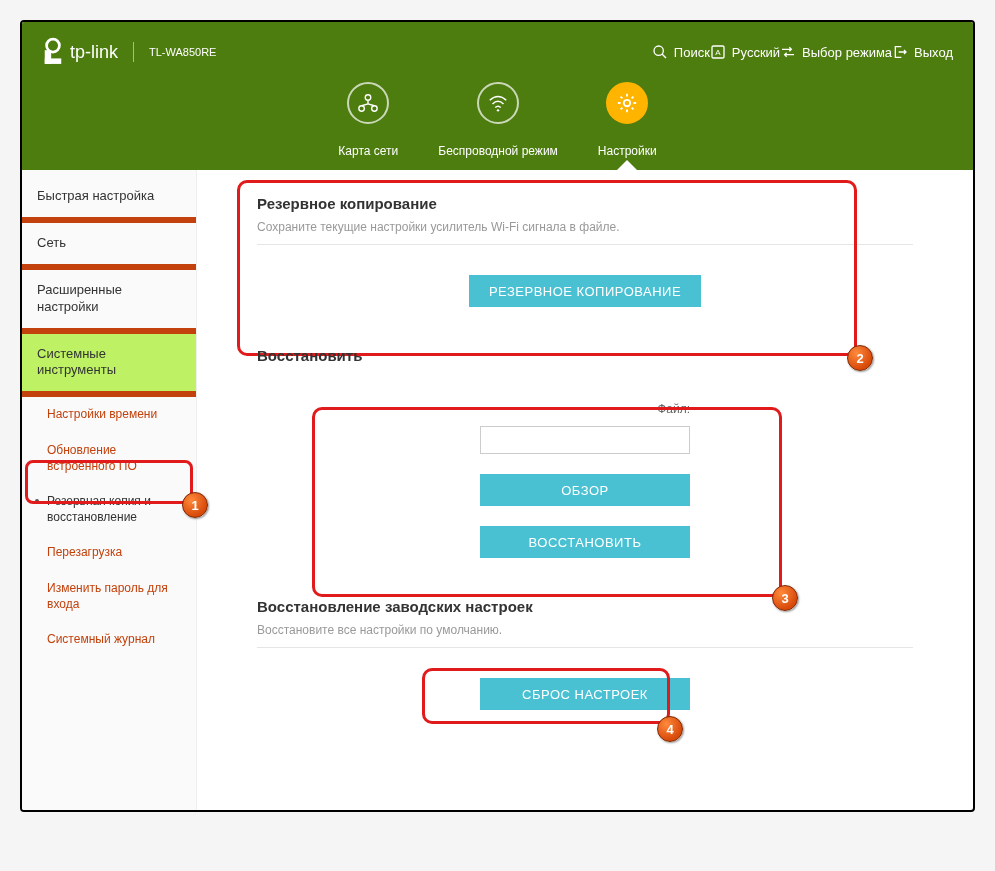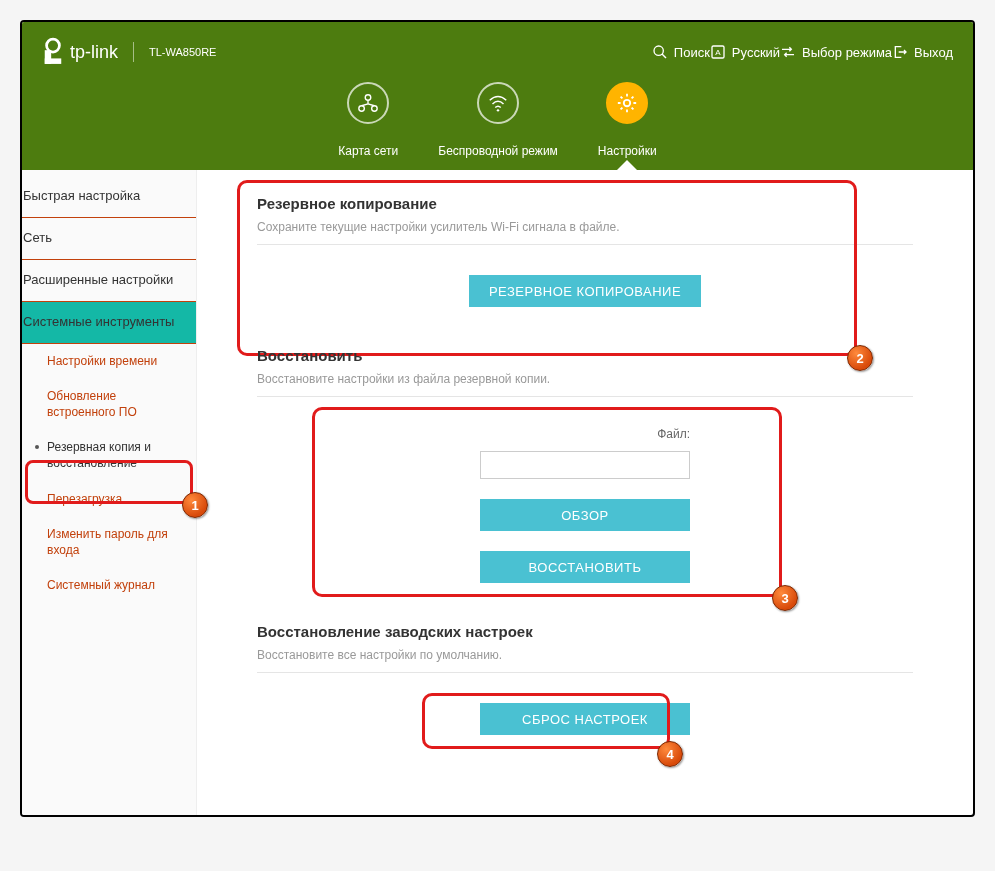--- a/index.html
+++ b/index.html
@@ -111,29 +111,29 @@
     display: flex;
     min-height: 640px;
   }
   .sidebar {
     width: 175px;
     background: #fafafa;
     border-right: 1px solid #eee;
     padding: 6px 0;
   }
   .side-item {
-    padding: 12px 1px;
-    font-size: 13px;
-    color: #333;
-    cursor: pointer;
-    border-bottom: 1px solid #c2410c;
+    padding: 12px 15px;
+    font-size: 13px;
+    color: #333;
+    cursor: pointer;
+    border-bottom: 6px solid #c2410c;
     line-height: 1.3;
   }
   .side-item.selected {
-    background: #14b8a6;
+    background: #bef264;
     color: #333;
     font-weight: 400;
   }
   .side-sub {
     padding: 10px 15px 10px 25px;
     font-size: 12px;
     color: #c2410c;
     cursor: pointer;
     line-height: 1.3;
   }
@@ -339,21 +339,20 @@
         <div class="sec-desc">Сохраните текущие настройки усилитель Wi-Fi сигнала в файле.</div>
         <div class="sec-body">
           <button class="btn">РЕЗЕРВНОЕ КОПИРОВАНИЕ</button>
         </div>
         <div class="ann-box" style="left:-20px; top:-15px; width:620px; height:176px;"></div>
         <div class="ann-badge" style="left:590px; top:150px;">2</div>
       </div>
 
       <div class="section">
         <div class="sec-title">Восстановить</div>
-        <div class="sec-desc">Восстановите настройки из файла резервной копии.</div>
         <div class="sec-body">
           <div class="file-row">
             <label>Файл:</label>
             <input class="file-input" type="text" value="" style="">
           </div>
           <button class="btn">ОБЗОР</button>
           <button class="btn">ВОССТАНОВИТЬ</button>
         </div>
         <div class="ann-box" style="left:55px; top:60px; width:470px; height:190px;"></div>
         <div class="ann-badge" style="left:515px; top:238px;">3</div>

